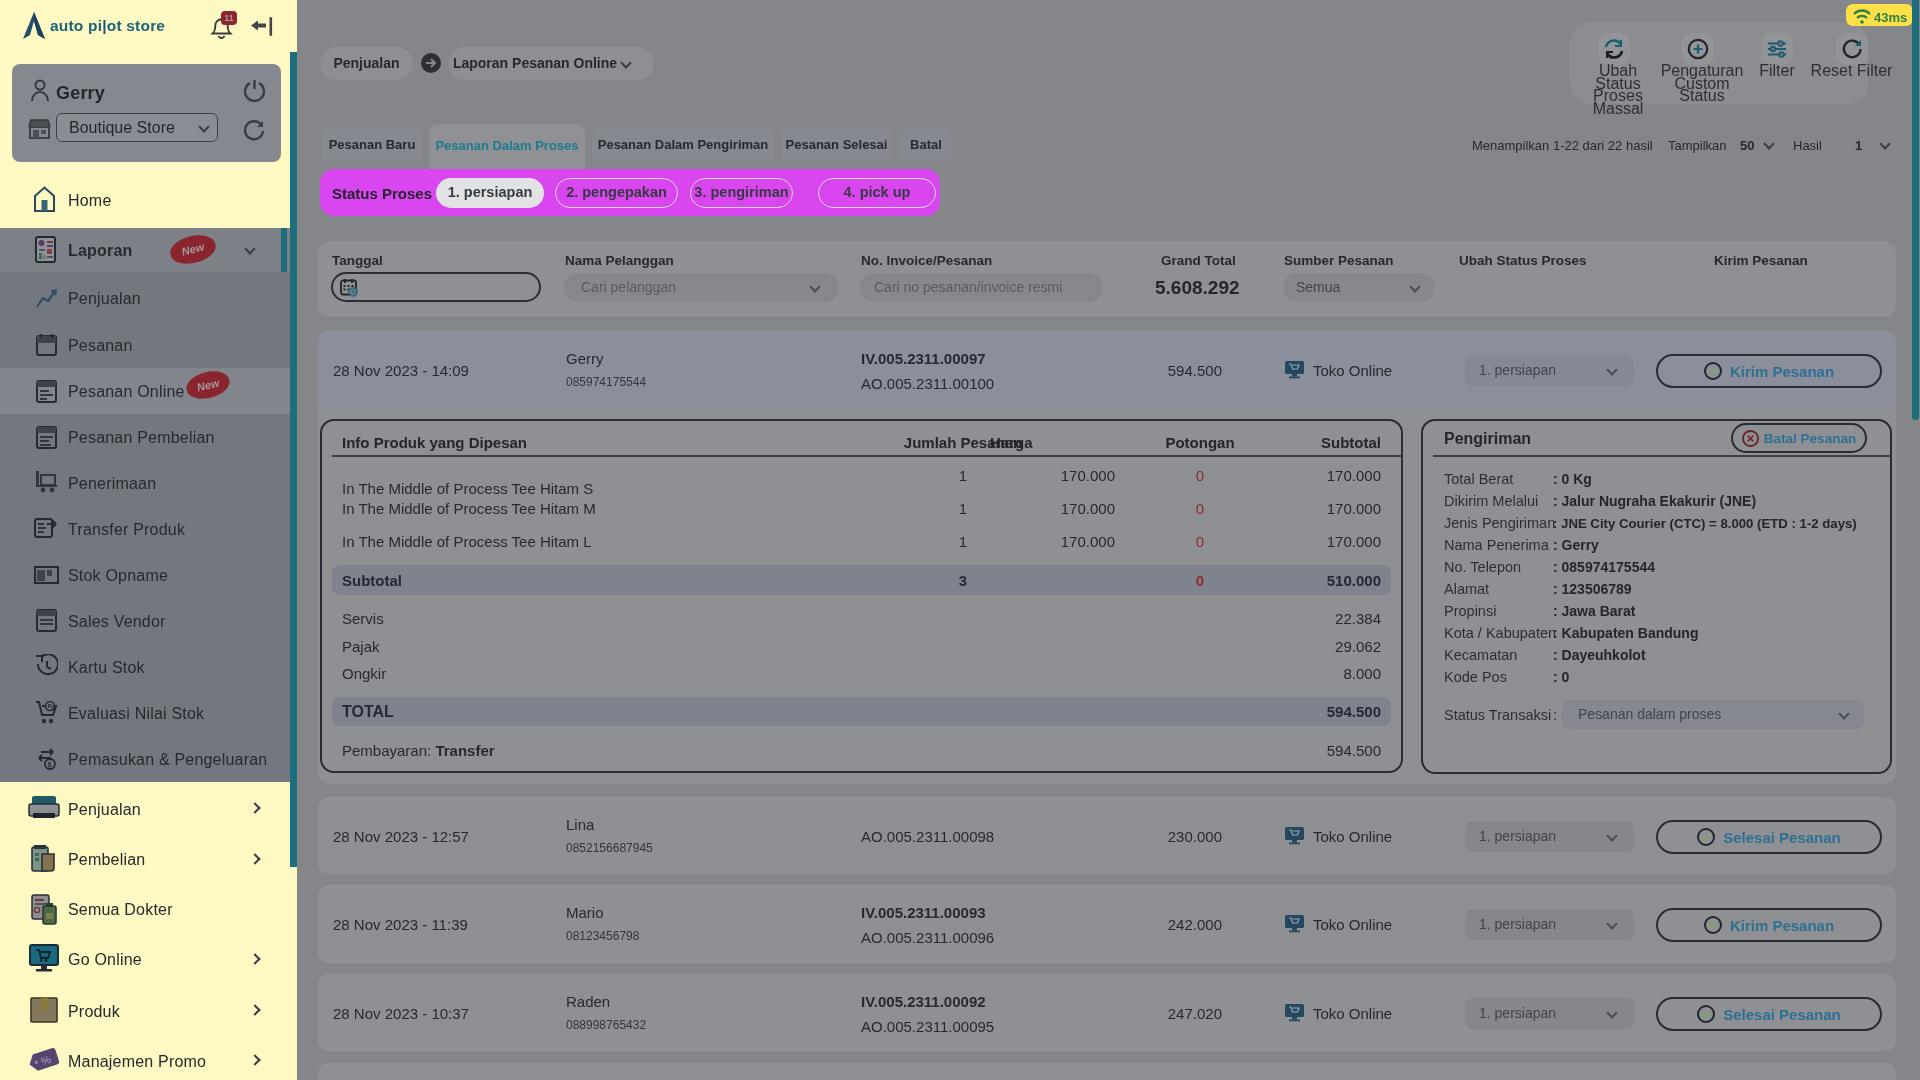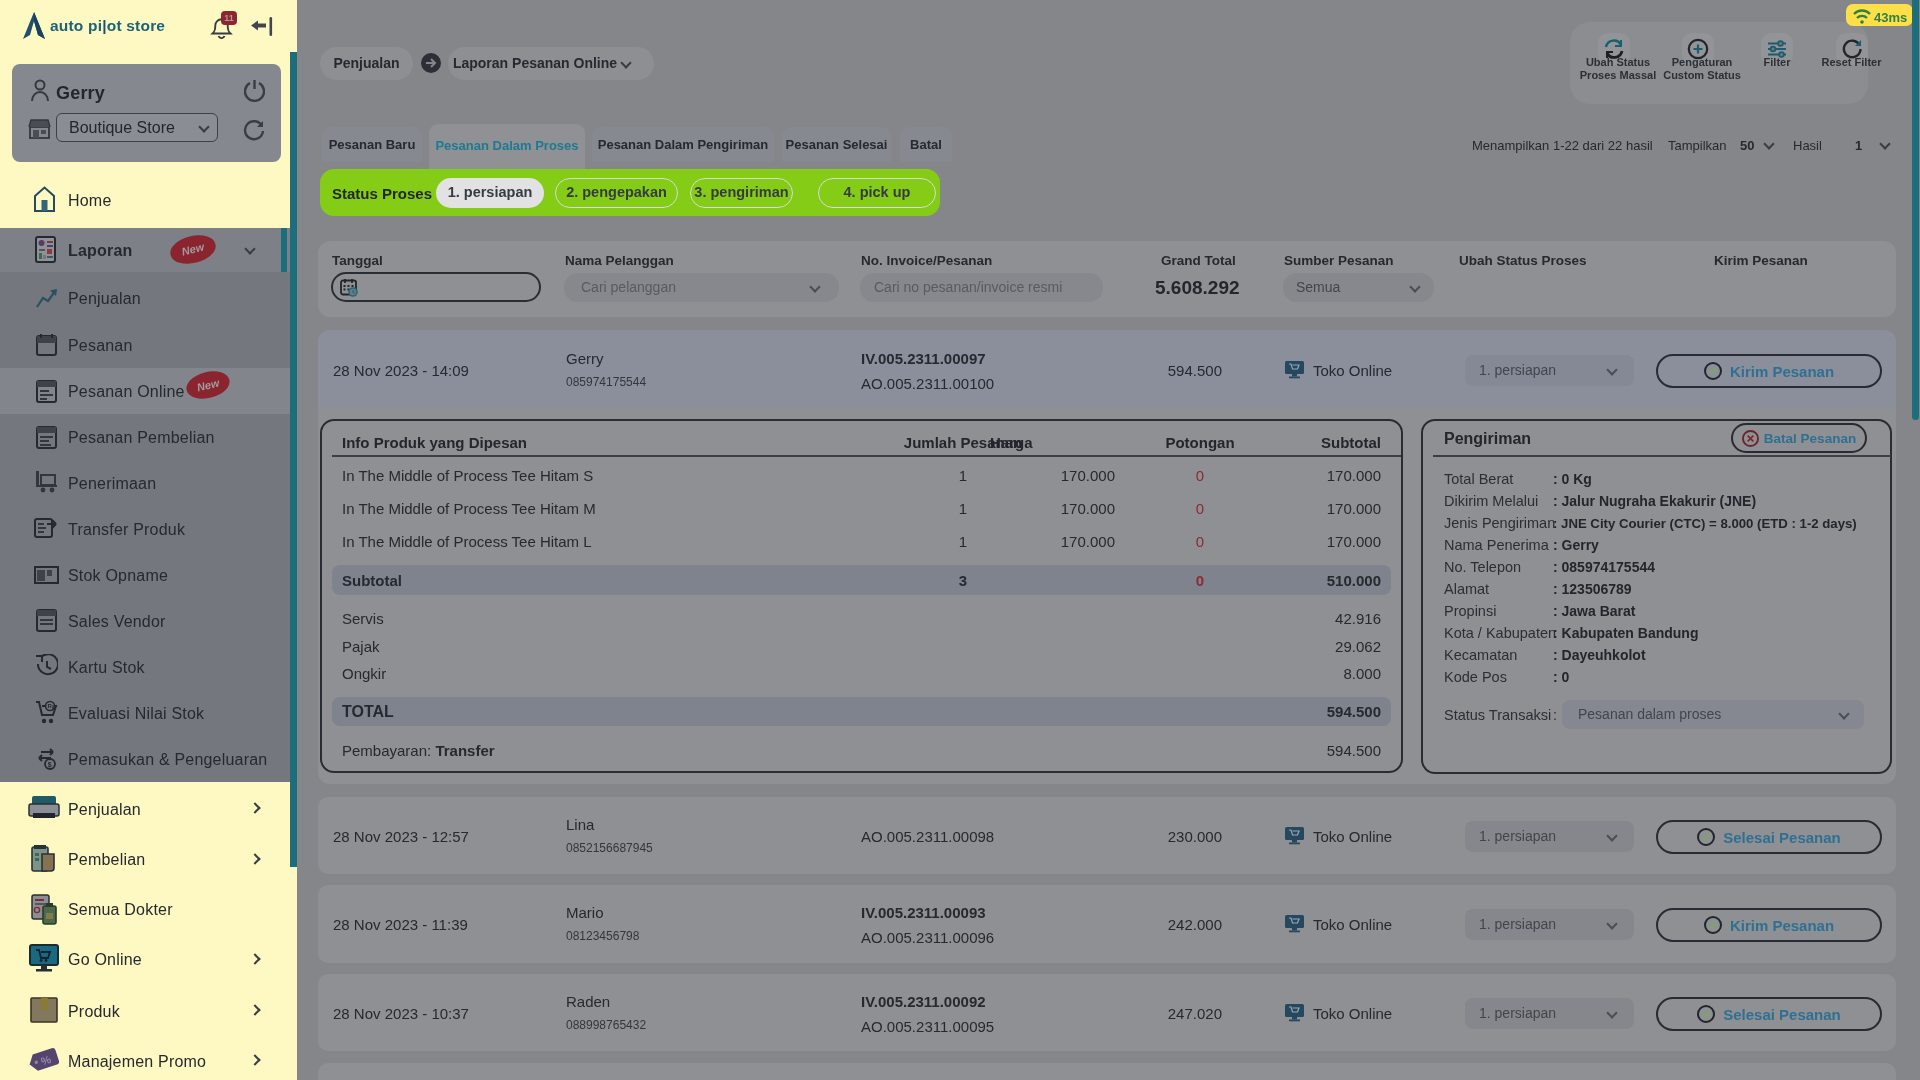--- a/index.html
+++ b/index.html
@@ -17,23 +17,23 @@
 .onlinerow{left:0;top:368px;width:290px;height:46px;background:#82858c}
 .mi{font-size:16px;color:#26292f;letter-spacing:.2px}
 .mnew{position:absolute;background:#8a242e;color:#a39a9d;font-size:11px;font-style:italic;font-weight:bold;border-radius:50%/50%;text-align:center;transform:rotate(-14deg)}
 .chevR{width:8px;height:8px;border-right:2px solid #3a3d44;border-bottom:2px solid #3a3d44;transform:rotate(-45deg)}
 .chevD{width:8px;height:8px;border-right:2px solid #3a3d44;border-bottom:2px solid #3a3d44;transform:rotate(45deg)}
 .main{left:297px;top:0;width:1623px;height:1080px;background:#848689}
 .crumb{background:#8d8f92;border-radius:17px;height:33px;line-height:33px;font-size:14px;font-weight:bold;color:#26292f;text-align:center}
 .tab{border-radius:9px 9px 0 0;background:#86898f;font-size:13px;font-weight:bold;color:#26292f;text-align:center;white-space:nowrap}
 .panelR{left:1273px;top:22px;width:298px;height:82px;background:#8b8d90;border-radius:20px}
 .isq{position:absolute;top:11px;width:32px;height:32px;background:#929497;border-radius:10px}
-.ilab{position:absolute;top:34px;font-size:11px;color:#2c2f35;text-align:center;line-height:12.5px;font-weight:bold}
+.ilab{position:absolute;top:43px;font-size:16px;color:#2c2f35;text-align:center;line-height:12.5px;font-weight:normal}
 .badge43{left:1549px;top:4px;width:64px;height:22px;background:#fde047;border-radius:7px}
-.wbox{left:23px;top:169px;width:620px;height:47px;background:#84cc16;border-radius:14px;z-index:5}
+.wbox{left:23px;top:169px;width:620px;height:47px;background:#d946ef;border-radius:14px;z-index:5}
 .pill{position:absolute;top:9px;height:30px;border-radius:15px;font-size:14.5px;font-weight:bold;color:#363b42;text-align:center;line-height:28px}
 .fcard{left:21px;top:241px;width:1578px;height:76px;background:#8e9093;border-radius:12px}
 .flab{position:absolute;top:12px;font-size:13.5px;font-weight:bold;color:#26292f;white-space:nowrap}
 .ffill{position:absolute;top:32px;height:29px;background:#86888d;border-radius:14px;color:#575b62;font-size:14px;line-height:29px}
 .bigcard{left:21px;top:330px;width:1578px;height:454px;background:#8e9093;border-radius:12px}
 .bluerow{left:0;top:0;width:1578px;height:77px;background:#8b8f9b;border-radius:12px 12px 0 0}
 .rcard{left:21px;width:1578px;background:#8e9093;border-radius:10px}
 .rsel{position:absolute;width:169px;height:31px;background:#85878d;border-radius:8px;font-size:14px;color:#42454c;line-height:31px;padding-left:14px}
 .rbtn{position:absolute;width:226px;height:34px;border:2px solid #272b33;border-radius:17px;color:#2f7092;font-weight:bold;font-size:15px;display:flex;align-items:center;justify-content:center;gap:8px;white-space:nowrap}
 .kvl{position:absolute;font-size:14.5px;color:#2b2e35;white-space:nowrap}
@@ -369,42 +369,42 @@
           <span>Kirim Pesanan</span>
   </div>
 
   <div style="position:absolute;left:2px;top:89px;width:1083px;height:354px;border:2px solid #292c33;border-radius:14px"></div>
   <div class="a" style="left:24px;top:104px;font-size:15px;font-weight:bold;color:#23262c">Info Produk yang Dipesan</div>
   <div class="a" style="left:575px;top:104px;width:140px;text-align:center;font-size:15px;font-weight:bold;color:#23262c;white-space:nowrap">Jumlah Pesanan</div>
   <div class="a" style="left:672px;top:104px;width:125px;font-size:15px;font-weight:bold;color:#23262c">Harga</div>
   <div class="a" style="left:812px;top:104px;width:140px;text-align:center;font-size:15px;font-weight:bold;color:#23262c">Potongan</div>
   <div class="a" style="left:943px;top:104px;width:120px;text-align:right;font-size:15px;font-weight:bold;color:#23262c">Subtotal</div>
   <div class="a" style="left:14px;top:125px;width:1069px;height:1.5px;background:#3c3f46"></div>
-  <div class="a dt" style="left:24px;top:137px">In The Middle of Process Tee Hitam S</div>
+  <div class="a dt" style="left:24px;top:150px">In The Middle of Process Tee Hitam S</div>
   <div class="a dt" style="left:575px;top:137px;width:140px;text-align:center">1</div>
   <div class="a dt" style="left:672px;top:137px;width:125px;text-align:right">170.000</div>
   <div class="a dt" style="left:812px;top:137px;width:140px;text-align:center;color:#8c2b31">0</div>
   <div class="a dt" style="left:943px;top:137px;width:120px;text-align:right">170.000</div>
   <div class="a dt" style="left:24px;top:170px">In The Middle of Process Tee Hitam M</div>
   <div class="a dt" style="left:575px;top:170px;width:140px;text-align:center">1</div>
   <div class="a dt" style="left:672px;top:170px;width:125px;text-align:right">170.000</div>
   <div class="a dt" style="left:812px;top:170px;width:140px;text-align:center;color:#8c2b31">0</div>
   <div class="a dt" style="left:943px;top:170px;width:120px;text-align:right">170.000</div>
   <div class="a dt" style="left:24px;top:203px">In The Middle of Process Tee Hitam L</div>
   <div class="a dt" style="left:575px;top:203px;width:140px;text-align:center">1</div>
   <div class="a dt" style="left:672px;top:203px;width:125px;text-align:right">170.000</div>
   <div class="a dt" style="left:812px;top:203px;width:140px;text-align:center;color:#8c2b31">0</div>
   <div class="a dt" style="left:943px;top:203px;width:120px;text-align:right">170.000</div>
   <div class="a" style="left:14px;top:235px;width:1059px;height:30px;background:#7f838e;border-radius:8px"></div>
   <div class="a dt" style="left:24px;top:242px;font-weight:bold">Subtotal</div>
   <div class="a dt" style="left:575px;top:242px;width:140px;text-align:center;font-weight:bold">3</div>
   <div class="a dt" style="left:812px;top:242px;width:140px;text-align:center;color:#8c2b31;font-weight:bold">0</div>
   <div class="a dt" style="left:943px;top:242px;width:120px;text-align:right;font-weight:bold">510.000</div>
   <div class="a dt" style="left:24px;top:280px">Servis</div>
-  <div class="a dt" style="left:943px;top:280px;width:120px;text-align:right">42.916</div>
+  <div class="a dt" style="left:943px;top:280px;width:120px;text-align:right">22.384</div>
   <div class="a dt" style="left:24px;top:308px">Pajak</div>
   <div class="a dt" style="left:943px;top:308px;width:120px;text-align:right">29.062</div>
   <div class="a dt" style="left:24px;top:335px">Ongkir</div>
   <div class="a dt" style="left:943px;top:335px;width:120px;text-align:right">8.000</div>
   <div class="a" style="left:14px;top:367px;width:1059px;height:29px;background:#7f838e;border-radius:8px"></div>
   <div class="a dt" style="left:24px;top:373px;font-weight:bold;font-size:16px">TOTAL</div>
   <div class="a dt" style="left:943px;top:373px;width:120px;text-align:right;font-weight:bold">594.500</div>
   <div class="a dt" style="left:24px;top:412px">Pembayaran: <b>Transfer</b></div>
   <div class="a dt" style="left:943px;top:412px;width:120px;text-align:right">594.500</div>
 

